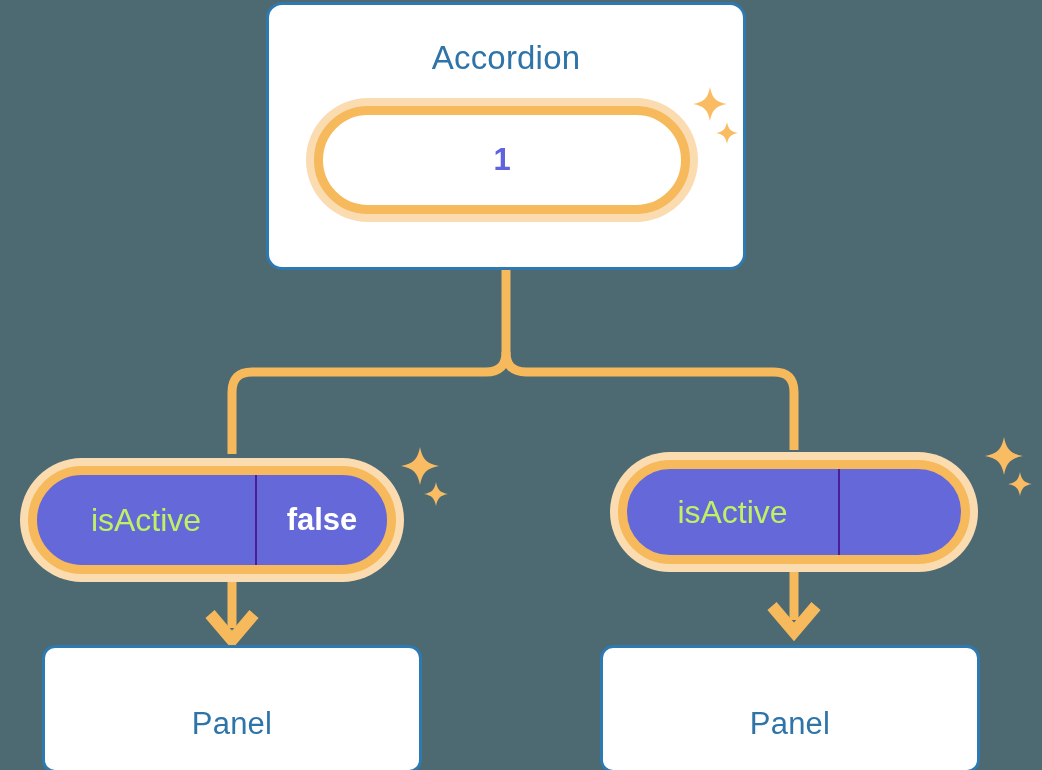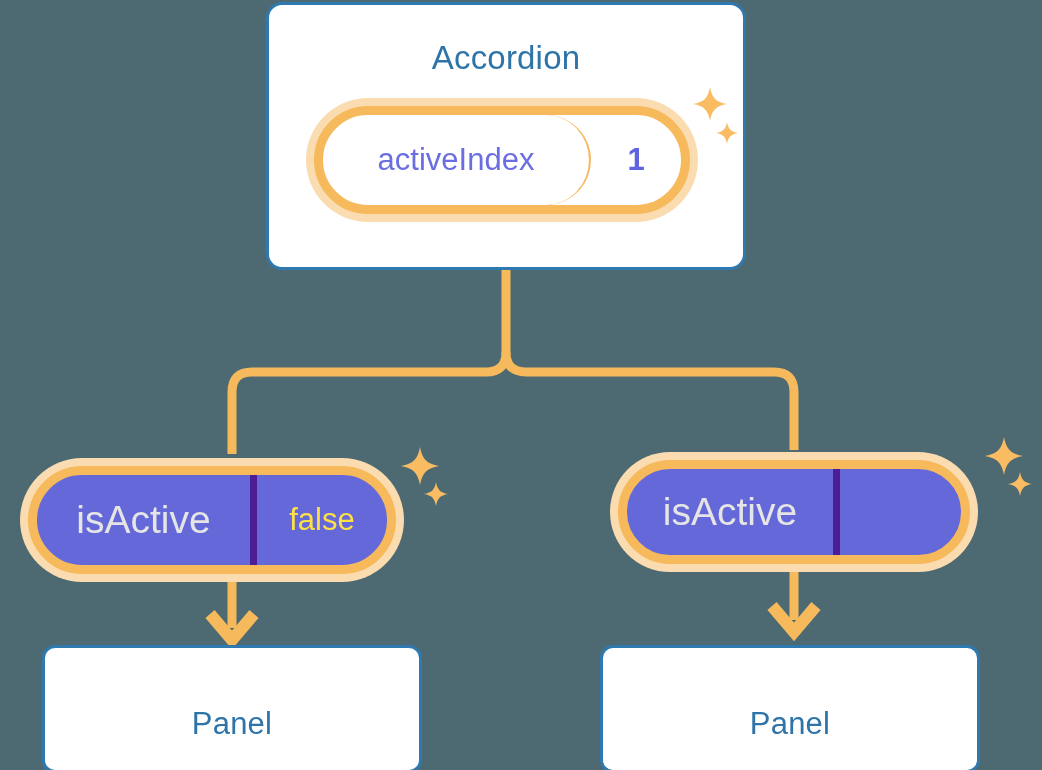--- a/index.html
+++ b/index.html
@@ -110,29 +110,29 @@
     font-size: 31px;
     font-weight: 700;
   }
 
   
   .pill-purple {
     background: #6568d8;
     overflow: hidden;
   }
   .pill-purple .seg-key {
-    color: #e5e5e5;
-    font-size: 39px;
+    color: #bef264;
+    font-size: 32px;
     font-weight: 400;
-    border-right: 7px solid #4c1d95;
+    border-right: 2px solid #4c1d95;
   }
   .pill-purple .seg-val {
-    color: #fde047;
-    font-size: 31px;
-    font-weight: 400;
+    color: #ffffff;
+    font-size: 31px;
+    font-weight: 700;
   }
   #pill-left {
     left: 28px;
     top: 466px;
     width: 368px;
     height: 108px;
   }
   #pill-left .seg-key { flex: 0 0 220px; }
   #pill-left .seg-val { flex: 1 1 auto; }
 
@@ -184,21 +184,20 @@
       </svg>
     </div>
     <div class="sparkle" style="left:447px; top:117px;">
       <svg width="22" height="22" viewBox="0 0 34 34">
         <path d="M17 0 C19 11 23 15 34 17 C23 19 19 23 17 34 C15 23 11 19 0 17 C11 15 15 11 17 0 Z" fill="#f9bc62"></path>
       </svg>
     </div>
   </div>
 
   <div class="pill" id="pill-accordion">
-    <div class="pill-seg seg-key">activeIndex</div>
     <div class="pill-seg seg-val">1</div>
   </div>
 
   <div class="pill pill-purple" id="pill-left">
     <div class="pill-seg seg-key">isActive</div>
     <div class="pill-seg seg-val">false</div>
   </div>
   <div class="sparkle" style="left:401px; top:447px;">
     <svg width="38" height="38" viewBox="0 0 34 34">
       <path d="M17 0 C19 11 23 15 34 17 C23 19 19 23 17 34 C15 23 11 19 0 17 C11 15 15 11 17 0 Z" fill="#f9bc62"></path>

